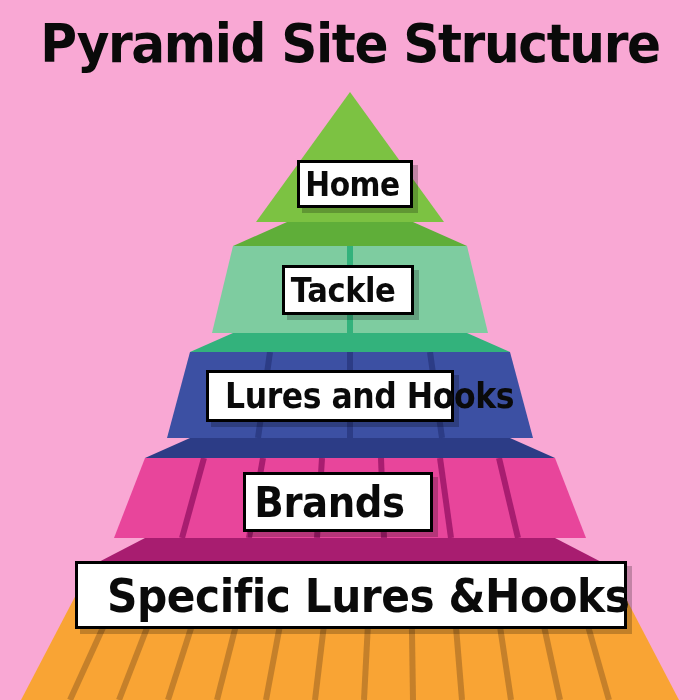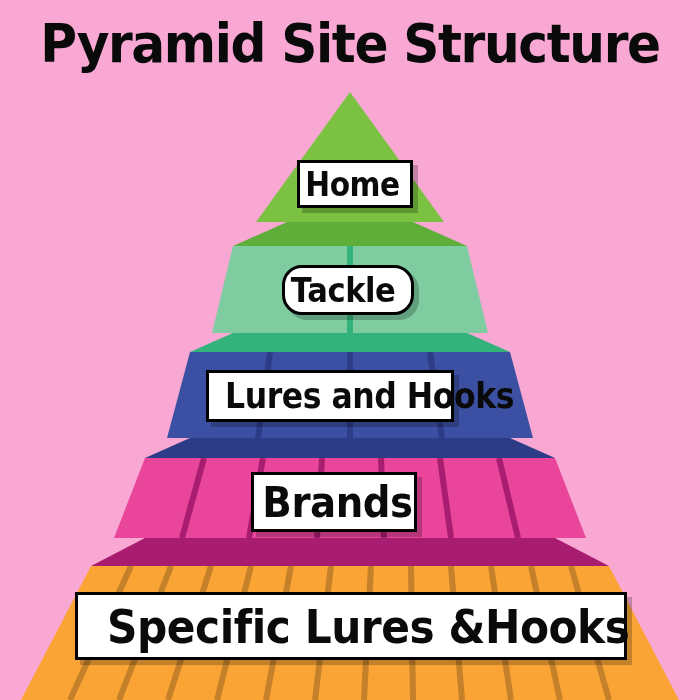--- a/index.html
+++ b/index.html
@@ -62,32 +62,31 @@
     transform: scaleX(0.9);
     transform-origin: 50% 50%;
   }
   #label-home {
     left: 297px; top: 160px; width: 116px; height: 48px;
     font-size: 33px;
   }
   #label-tackle {
     left: 282px; top: 265px; width: 132px; height: 50px;
     font-size: 34px;
-    border-radius: 20px;
   }
   #label-lures {
     left: 206px; top: 370px; width: 248px; height: 52px;
     font-size: 35px;
   }
   #label-brands {
-    left: 251px; top: 472px; width: 166px; height: 60px;
+    left: 243px; top: 472px; width: 190px; height: 60px;
     font-size: 43px;
   }
   #label-specific {
-    left: 75px; top: 592px; width: 552px; height: 68px;
+    left: 75px; top: 561px; width: 552px; height: 68px;
     font-size: 47px;
   }
 </style>
 </head>
 <body>
 
 <div id="stage">
 
   <svg id="pyramid-svg" viewBox="0 0 700 700" preserveAspectRatio="none">
 

